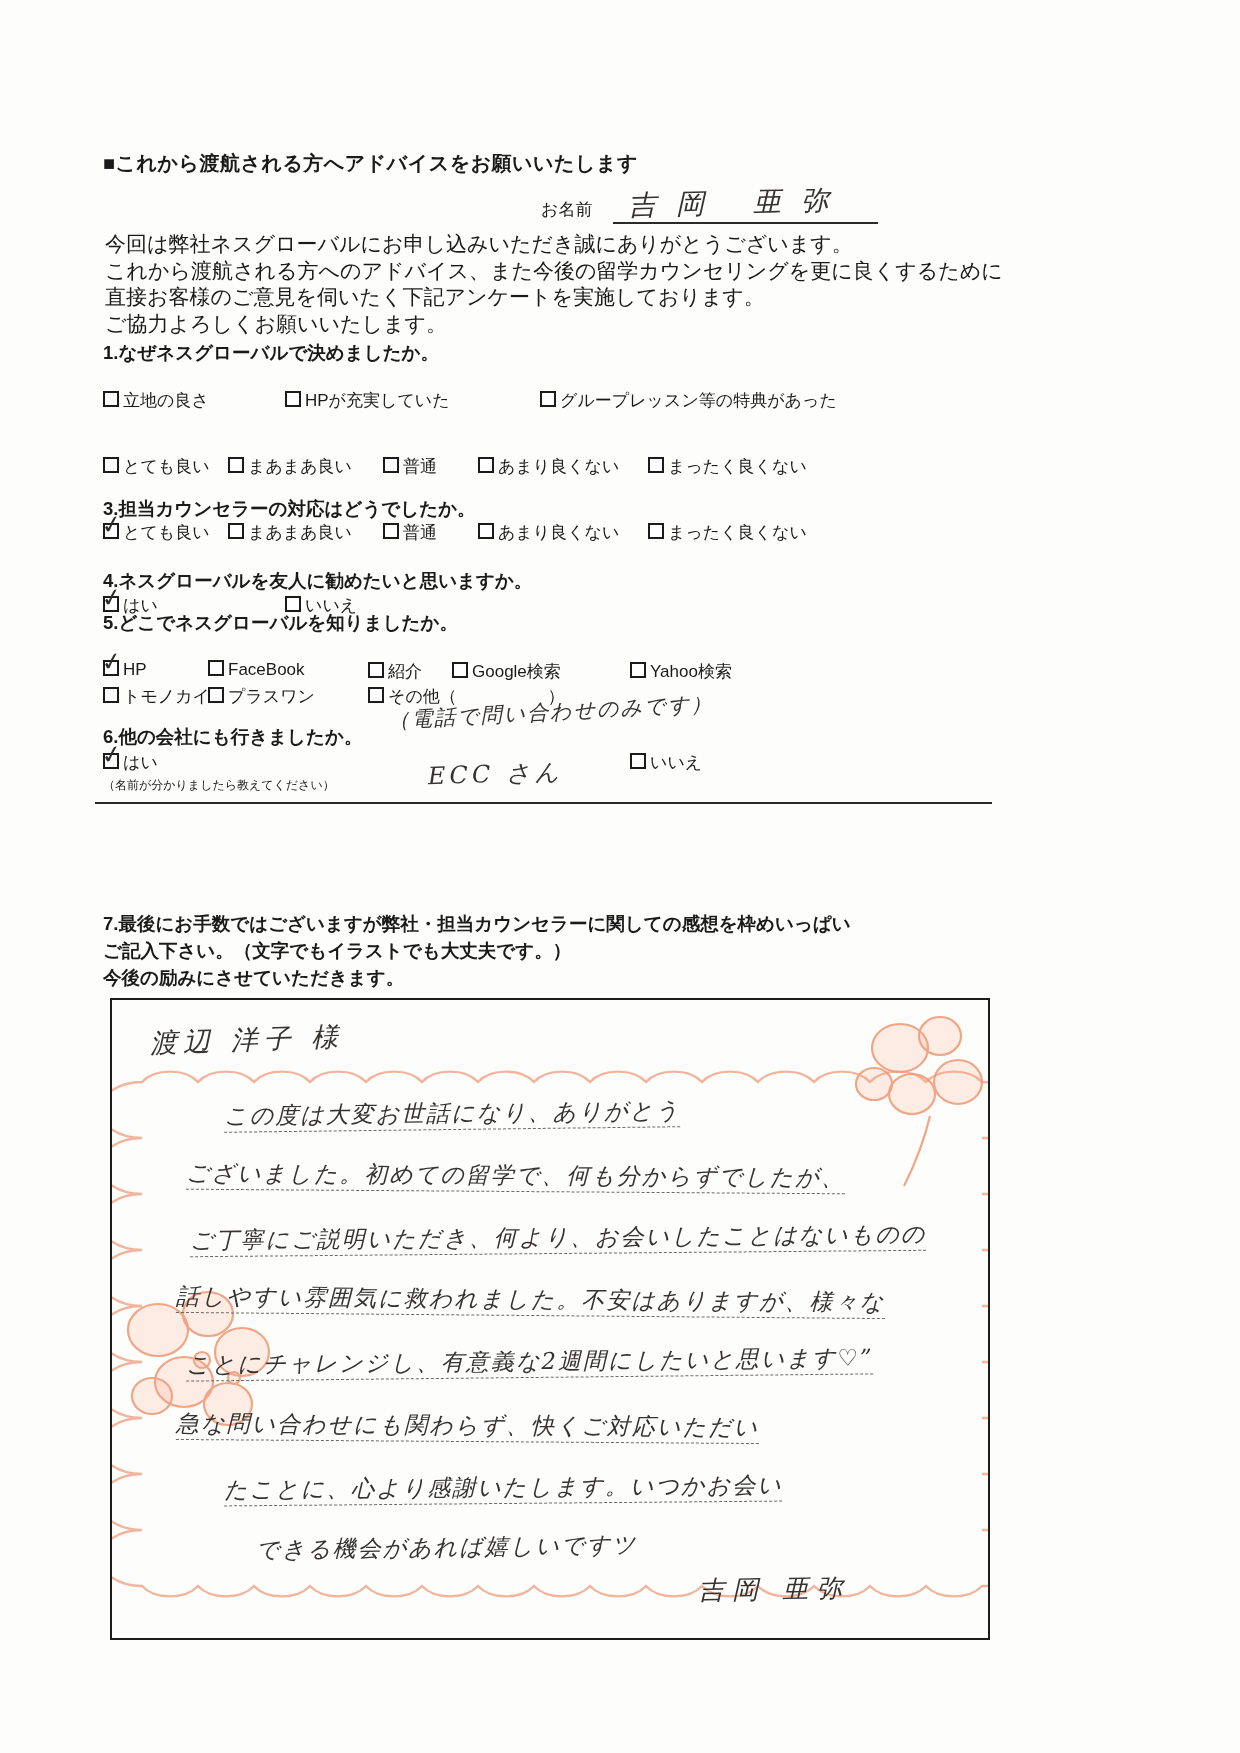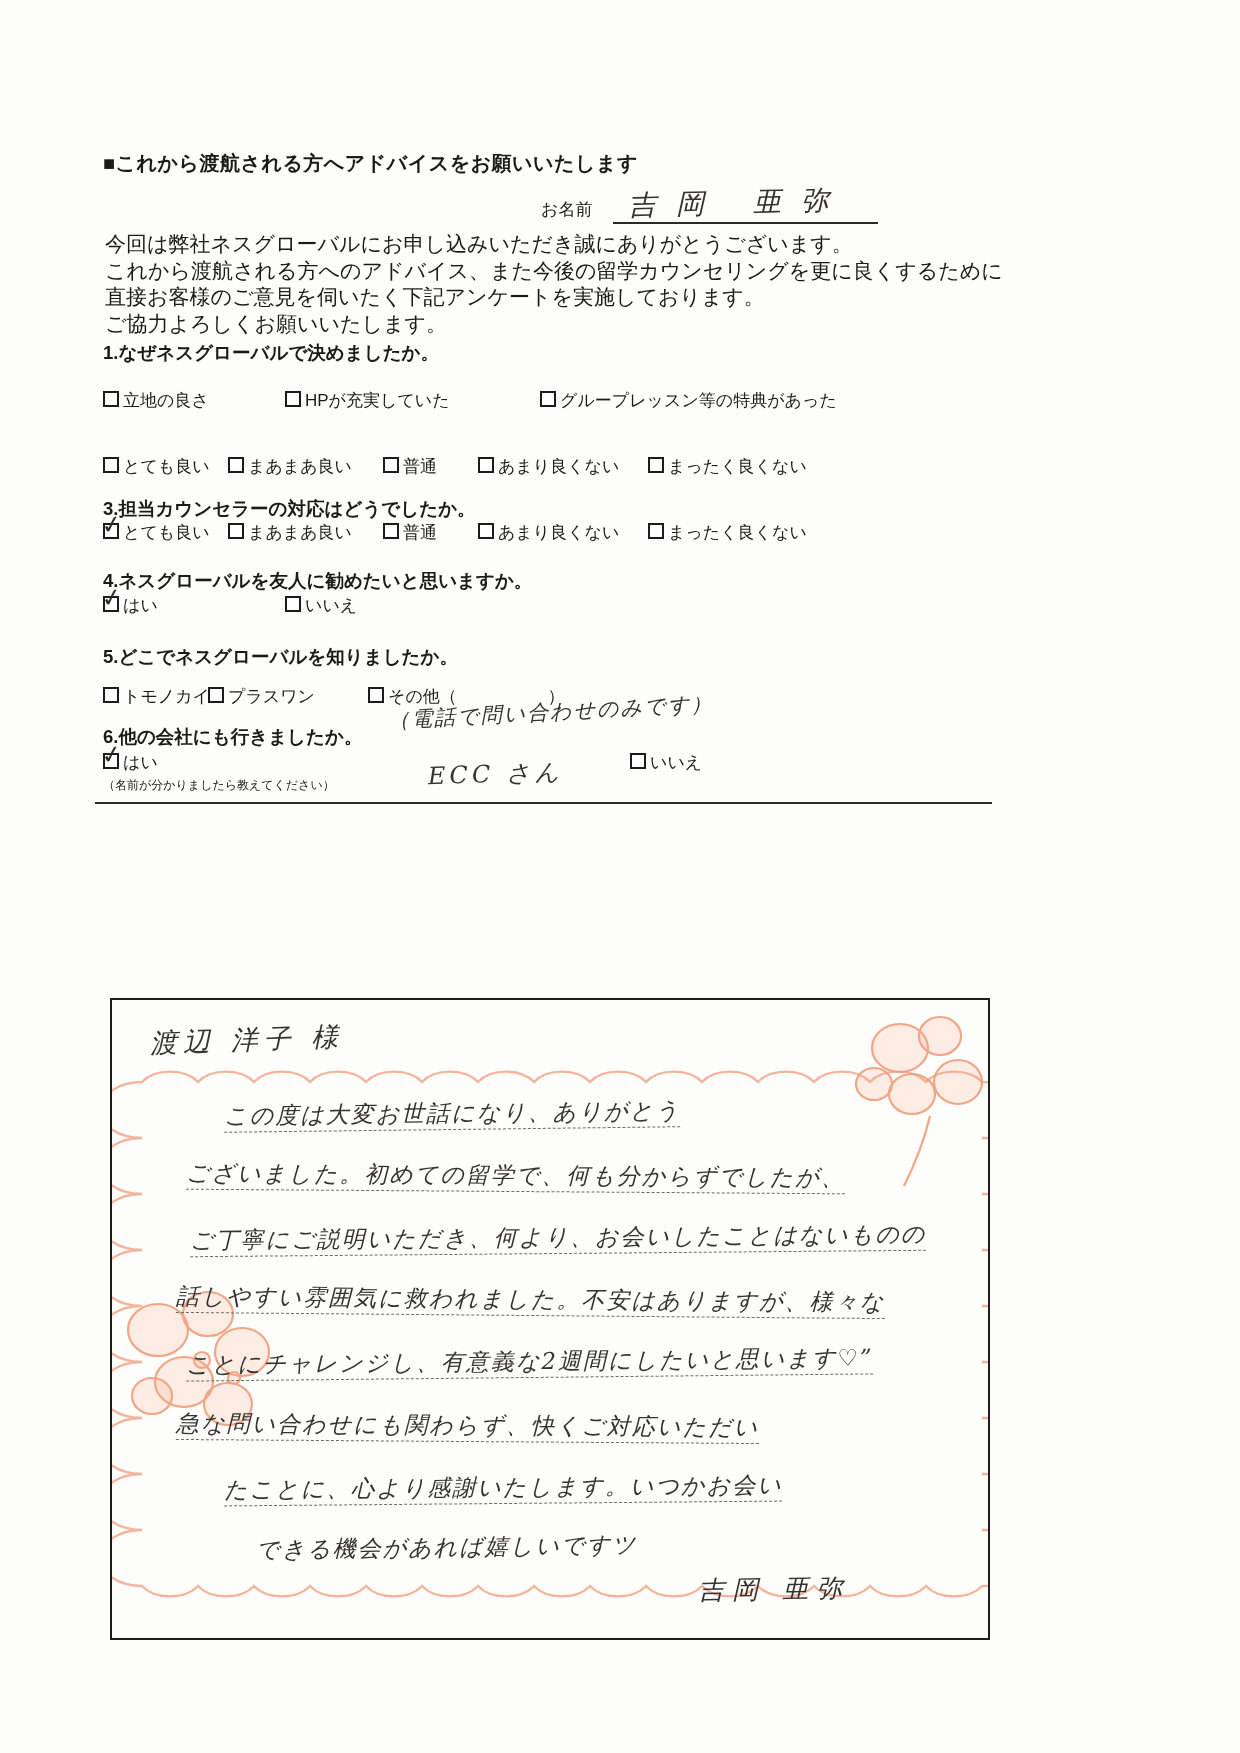--- a/index.html
+++ b/index.html
@@ -96,37 +96,49 @@
     <span class="opt" style="left:478px"><span class="cb"></span><span>あまり良くない</span></span>
     <span class="opt" style="left:648px"><span class="cb"></span><span>まったく良くない</span></span>
   </div>
 
   <div class="abs qtitle" style="top:568px">4.ネスグローバルを友人に勧めたいと思いますか。</div>
   <div class="abs row" style="top:594px">
     <span class="opt" style="left:103px"><span class="cb"><span class="check"></span></span><span>はい</span></span>
     <span class="opt" style="left:285px"><span class="cb"></span><span>いいえ</span></span>
   </div>
 
-  <div class="abs qtitle" style="top:644px">5.どこでネスグローバルを知りましたか。</div>
+  <div class="abs qtitle" style="top:610px">5.どこでネスグローバルを知りましたか。</div>
+  <div class="abs row" style="top:660px">
+    <span class="opt" style="left:103px"><span class="cb"><span class="check"></span></span><span>HP</span></span>
+    <span class="opt" style="left:208px"><span class="cb"></span><span>FaceBook</span></span>
+    <span class="opt" style="left:368px"><span class="cb"></span><span>紹介</span></span>
+    <span class="opt" style="left:452px"><span class="cb"></span><span>Google検索</span></span>
+    <span class="opt" style="left:630px"><span class="cb"></span><span>Yahoo検索</span></span>
+  </div>
   <div class="abs row" style="top:685px">
     <span class="opt" style="left:103px"><span class="cb"></span><span>トモノカイ</span></span>
     <span class="opt" style="left:208px"><span class="cb"></span><span>プラスワン</span></span>
     <span class="opt" style="left:368px"><span class="cb"></span><span>その他</span><span class="paren">（　　　　　）</span></span>
   </div>
 
   <div class="abs qtitle" style="top:724px">6.他の会社にも行きましたか。</div>
   <div class="abs hw hw-note">（電話で問い合わせのみです）</div>
   <div class="abs row" style="top:751px">
     <span class="opt" style="left:103px"><span class="cb"><span class="check"></span></span><span>はい</span></span>
     <span class="opt" style="left:630px"><span class="cb"></span><span>いいえ</span></span>
   </div>
   <div class="abs" style="left:103px;top:777px;font-size:12px">（名前が分かりましたら教えてください）</div>
   <div class="abs hw hw-ecc">ECC さん</div>
   <div class="abs fill-line"></div>
 
+  <div class="abs q7">
+    <div>7.最後にお手数ではございますが弊社・担当カウンセラーに関しての感想を枠めいっぱい</div>
+    <div>ご記入下さい。（文字でもイラストでも大丈夫です。）</div>
+    <div>今後の励みにさせていただきます。</div>
+  </div>
 
   <div class="abs cbox">
     <svg class="doodle" width="876" height="638" viewBox="0 0 876 638">
       <path id="cloudPath" fill="none" stroke="#f0a183" stroke-width="2.4" stroke-linecap="round" opacity="0.8" d="M 30 82 a 33 22 0 0 1 56 0 a 33 22 0 0 1 56 0 a 33 22 0 0 1 56 0 a 33 22 0 0 1 56 0 a 33 22 0 0 1 56 0 a 33 22 0 0 1 56 0 a 33 22 0 0 1 56 0 a 33 22 0 0 1 56 0 a 33 22 0 0 1 56 0 a 33 22 0 0 1 56 0 a 33 22 0 0 1 56 0 a 33 22 0 0 1 56 0 a 33 22 0 0 1 56 0 a 33 22 0 0 1 56 0 a 33 22 0 0 1 56 0 a 33 22 0 0 1 0 56 a 33 22 0 0 1 0 56 a 33 22 0 0 1 0 56 a 33 22 0 0 1 0 56 a 33 22 0 0 1 0 56 a 33 22 0 0 1 0 56 a 33 22 0 0 1 0 56 a 33 22 0 0 1 0 56 a 33 22 0 0 1 0 56 a 33 22 0 0 1 -56 0 a 33 22 0 0 1 -56 0 a 33 22 0 0 1 -56 0 a 33 22 0 0 1 -56 0 a 33 22 0 0 1 -56 0 a 33 22 0 0 1 -56 0 a 33 22 0 0 1 -56 0 a 33 22 0 0 1 -56 0 a 33 22 0 0 1 -56 0 a 33 22 0 0 1 -56 0 a 33 22 0 0 1 -56 0 a 33 22 0 0 1 -56 0 a 33 22 0 0 1 -56 0 a 33 22 0 0 1 -56 0 a 33 22 0 0 1 -56 0 a 33 22 0 0 1 0 -56 a 33 22 0 0 1 0 -56 a 33 22 0 0 1 0 -56 a 33 22 0 0 1 0 -56 a 33 22 0 0 1 0 -56 a 33 22 0 0 1 0 -56 a 33 22 0 0 1 0 -56 a 33 22 0 0 1 0 -56 a 33 22 0 0 1 0 -56"></path>
       <g stroke="#ef9c79" stroke-width="2.2" fill="rgba(244,166,130,0.22)" opacity="0.9">
         <ellipse cx="788" cy="48" rx="28" ry="24"></ellipse>
         <ellipse cx="828" cy="36" rx="21" ry="19"></ellipse>
         <ellipse cx="846" cy="82" rx="24" ry="22"></ellipse>
         <ellipse cx="800" cy="94" rx="23" ry="20"></ellipse>
         <ellipse cx="762" cy="84" rx="18" ry="16"></ellipse>

